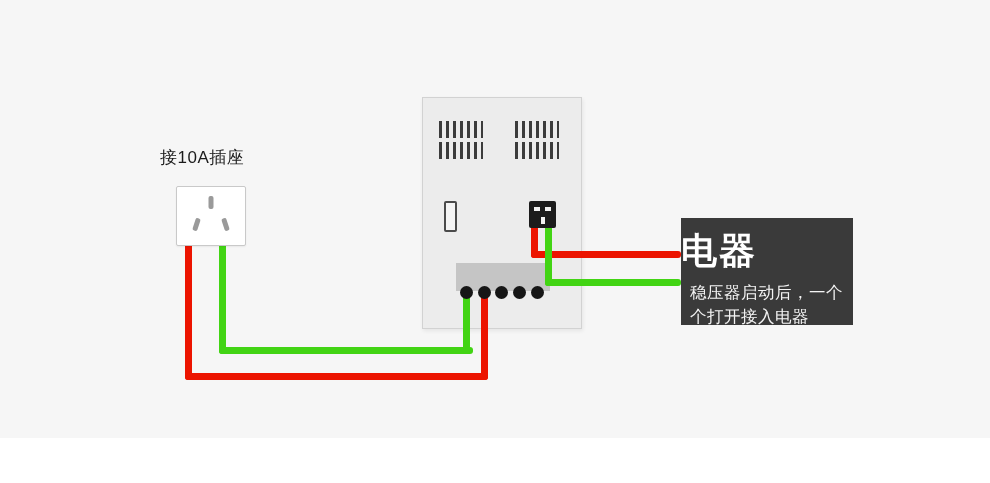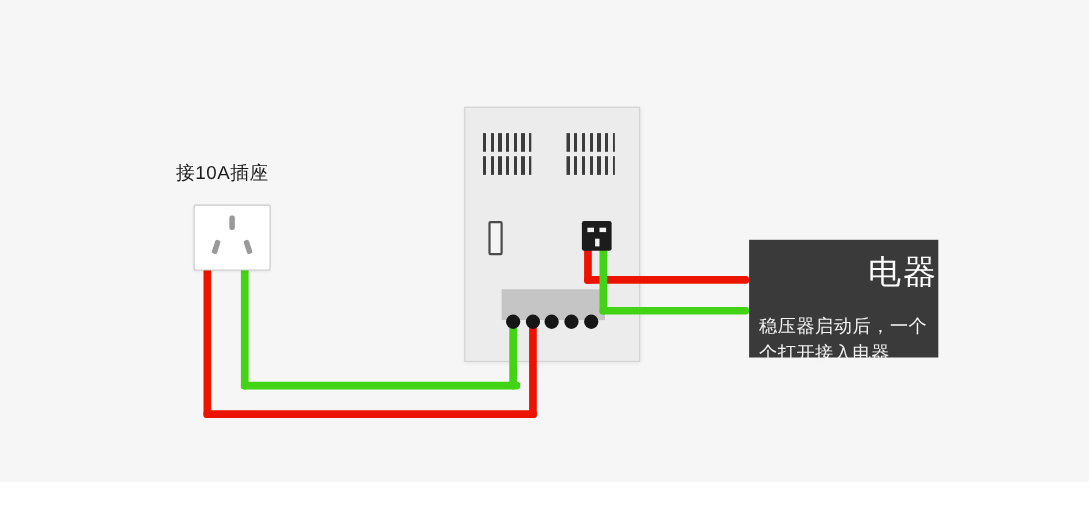--- a/index.html
+++ b/index.html
@@ -70,26 +70,26 @@
   .wire{position:absolute;border-radius:3px;z-index:2;}
   .wire.red{background:var(--wire-red,#ec1400);}
   .wire.green{background:var(--wire-green,#42d414);}
 
   
   .appliance{
     position:absolute;left:681px;top:218px;width:172px;height:107px;
     background:var(--appliance-bg,#3a3a3a);color:#ffffff;z-index:3;
   }
   .appliance-title{
-    margin-top:9px;text-align:right;
-    font-size:30px;font-weight:normal;letter-spacing:2px;
+    margin-top:9px;text-align:left;
+    font-size:36px;font-weight:bold;letter-spacing:2px;
   }
   .appliance-desc{
-    margin-top:18px;padding:0 9px;
-    font-size:16.5px;line-height:1.45;letter-spacing:.5px;color:#f4f4f4;
+    margin-top:5px;padding:0 9px;
+    font-size:16.5px;line-height:1.45;letter-spacing:.5px;color:#f4f4f4;font-family:Liberation Serif, serif;
   }
 
   
   .bottom-divider{
     position:absolute;left:0;top:469px;width:990px;height:2px;background:#e2e2e2;
   }
   .bottom-strip{
     position:absolute;left:0;top:471px;width:990px;height:12px;background:#fafafa;
   }
 </style>

